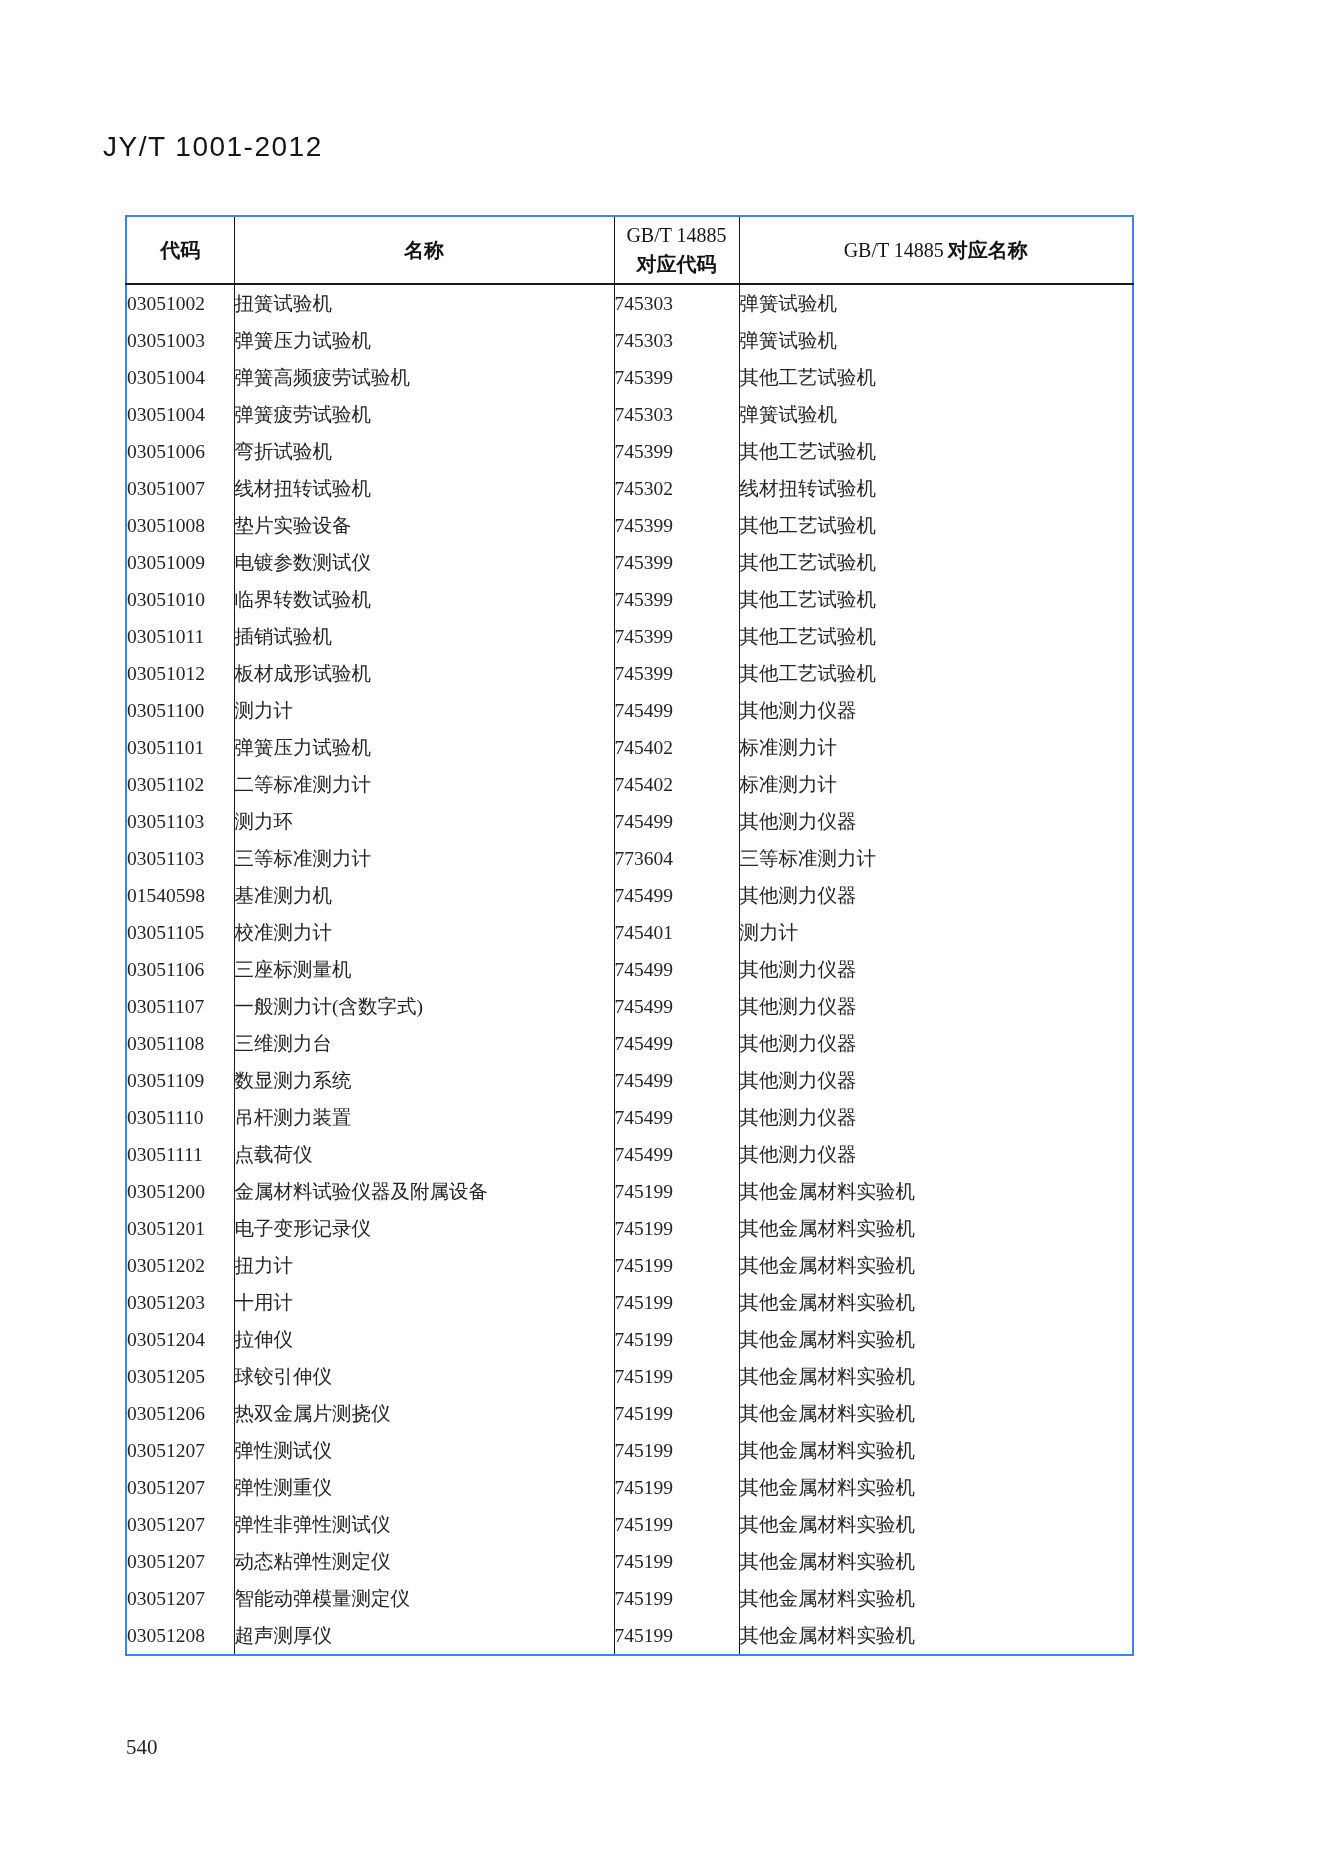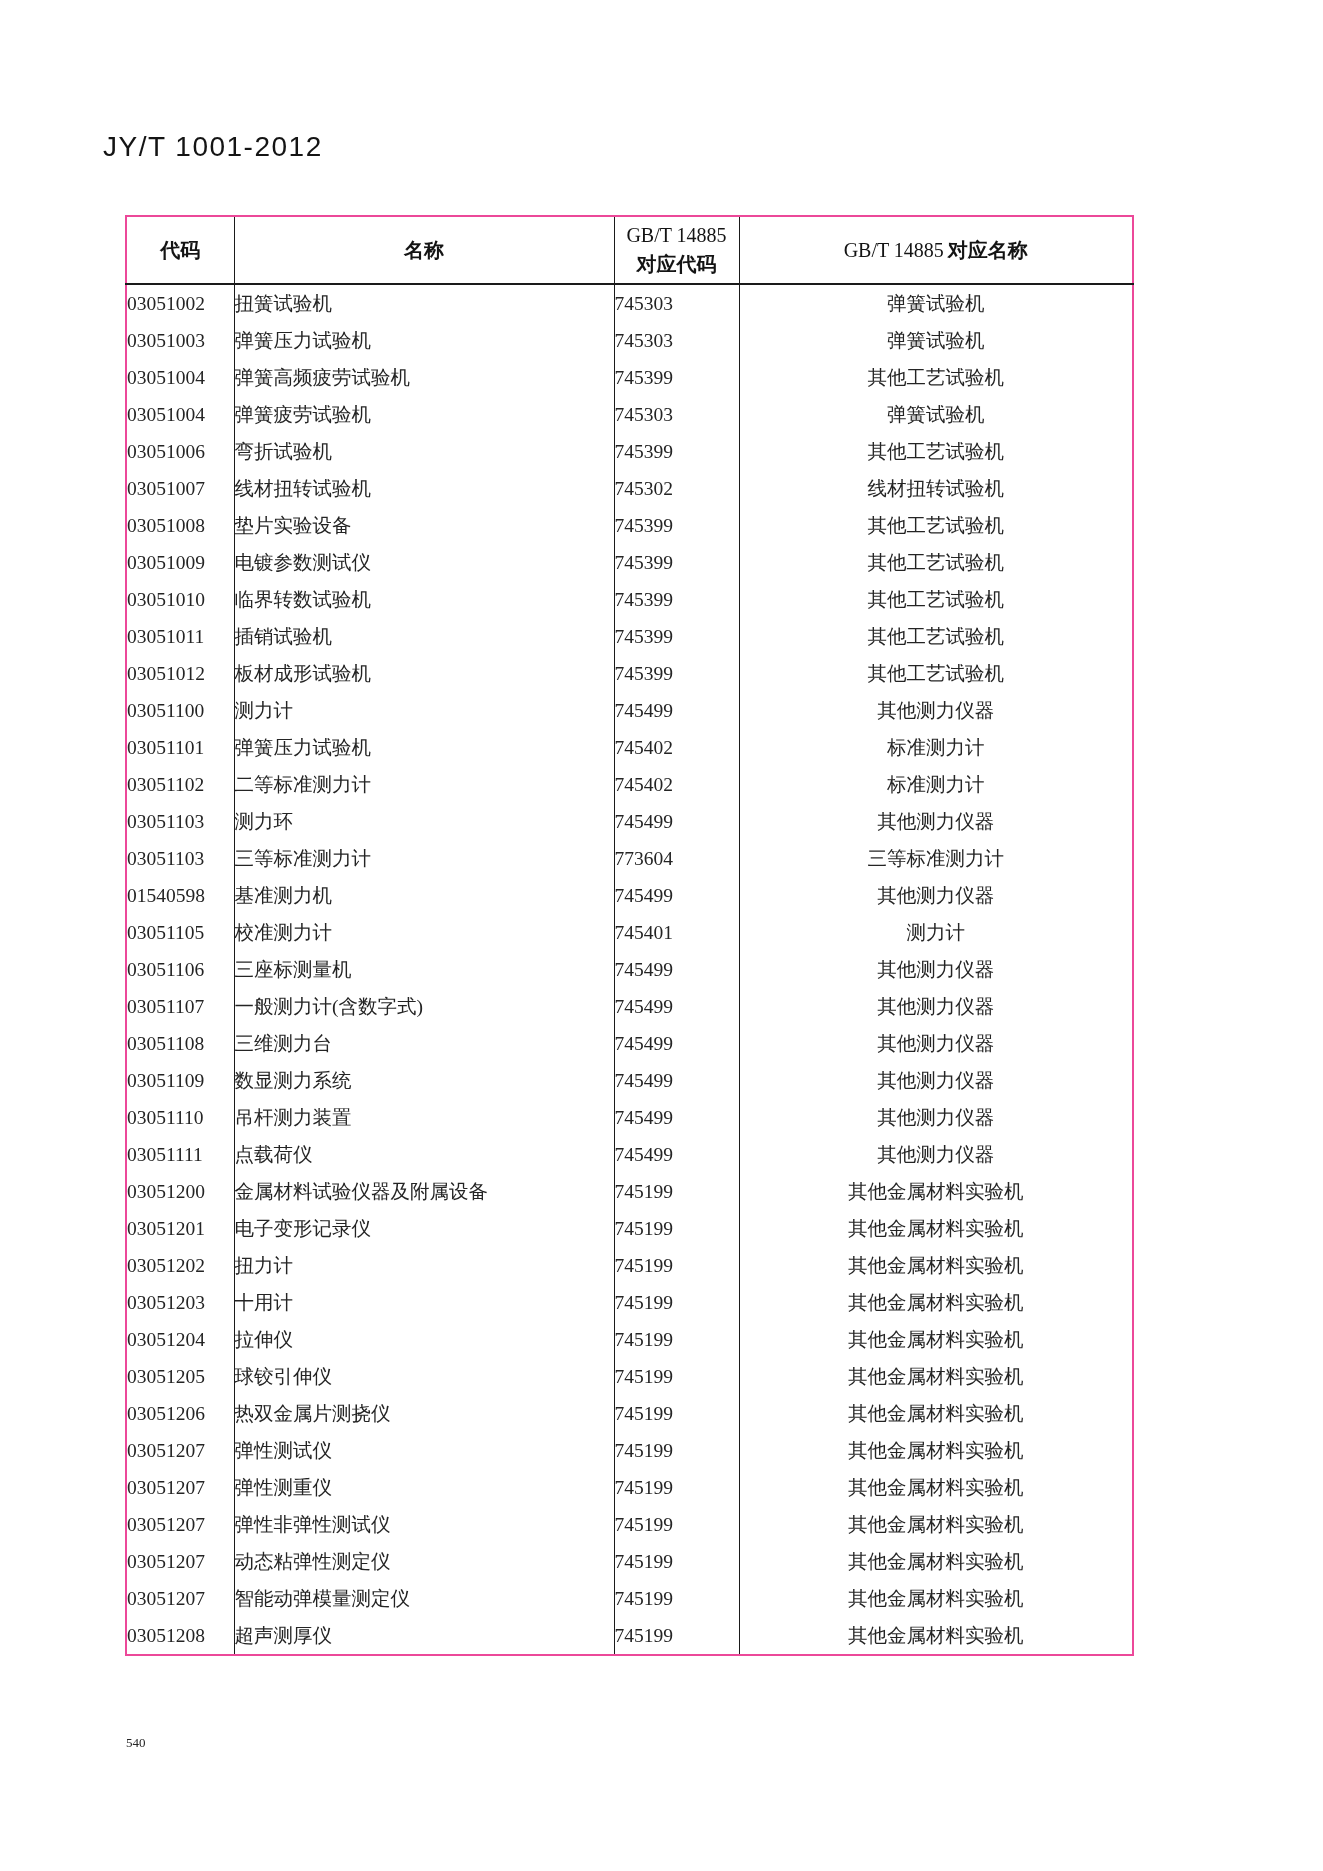--- a/index.html
+++ b/index.html
@@ -28,21 +28,21 @@
   .table-wrap {
     position: absolute;
     left: 125px;
     top: 215px;
     width: 1007px;
   }
   table.code-table {
     width: 100%;
     border-collapse: collapse;
     table-layout: fixed;
-    border: 2px solid #ec4899;
+    border: 2px solid #3b82f6;
   }
   table.code-table col.c1 { width: 108px; }
   table.code-table col.c2 { width: 380px; }
   table.code-table col.c3 { width: 125px; }
   table.code-table col.c4 { width: 394px; }
 
   table.code-table th {
     height: 66px;
     border-bottom: 2px solid #1a1a1a;
     border-left: 1px solid #1a1a1a;
@@ -73,27 +73,27 @@
     padding: 0;
     font-size: 19.5px;
     color: #242424;
     white-space: nowrap;
     overflow: hidden;
   }
   table.code-table td:first-child { border-left: none; }
   td.cell-code { padding-left: 2px; }
   td.cell-name { padding-left: 6px; }
   td.cell-gbt-code { padding-left: 3px; }
-  td.cell-gbt-name { padding-left: 7px; text-align: center; }
+  td.cell-gbt-name { padding-left: 7px; }
 
   .page-footer {
     position: absolute;
     left: 126px;
     top: 1735px;
-    font-size: 13px;
+    font-size: 21px;
     color: #242424;
   }
 </style>
 </head>
 <body>
 
 <div class="page">
 
   <div class="doc-header">JY/T 1001-2012</div>
 

